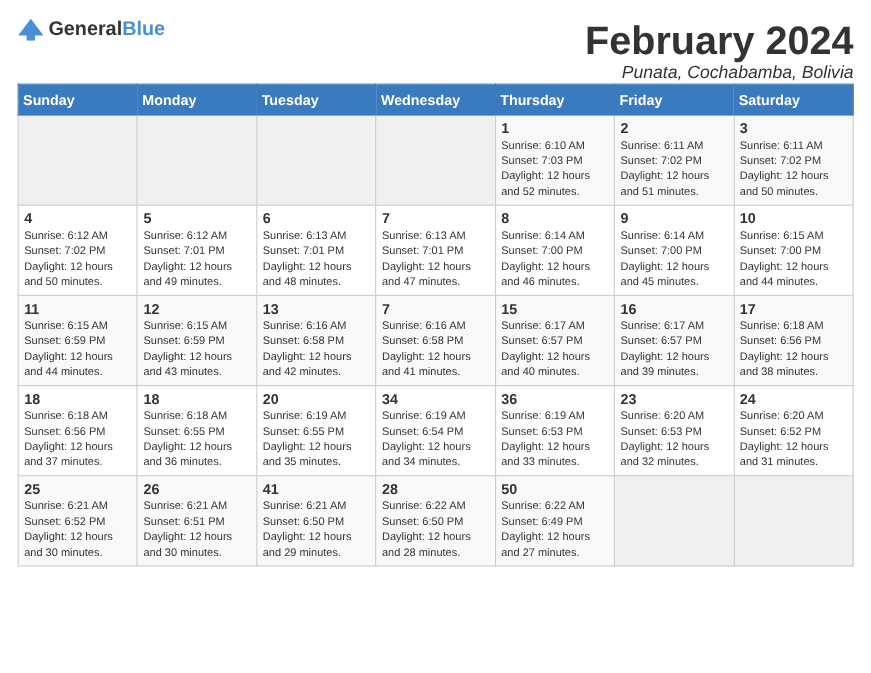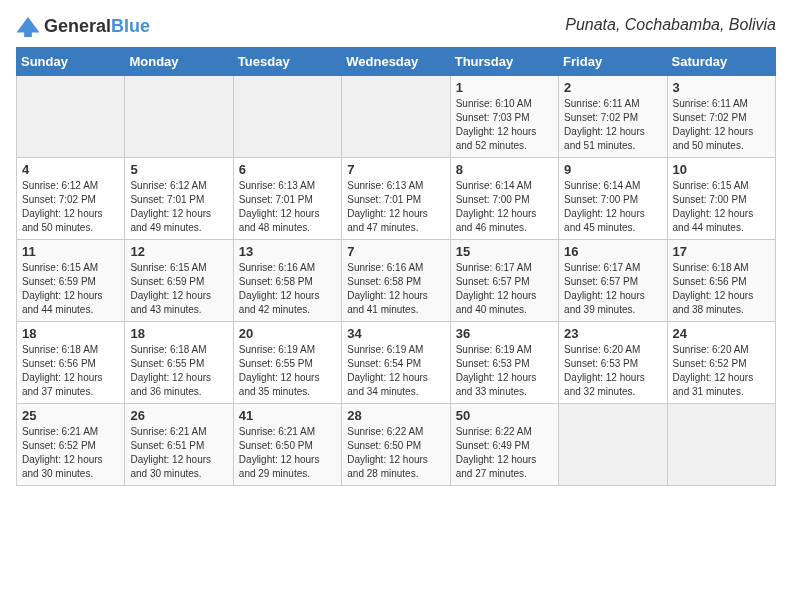--- a/index.html
+++ b/index.html
@@ -7,21 +7,20 @@
       font-family: Arial, sans-serif;
       background: #fff;
       width: 792px;
       min-height: 612px;
       padding: 16px;
     }
     .header-area {
       display: flex;
       justify-content: space-between;
       align-items: flex-start;
-      margin-bottom: 10px;
     }
     .logo {
       display: flex;
       align-items: center;
       gap: 4px;
     }
     .logo-text-general {
       font-size: 18px;
       font-weight: bold;
       color: #333;
@@ -97,20 +96,21 @@
 <div class="header-area">
   <div class="logo">
     <svg class="logo-icon" viewBox="0 0 30 26" xmlns="http://www.w3.org/2000/svg">
       <polygon points="15,0 30,20 20,20 20,26 10,26 10,20 0,20" fill="#4a90d9"></polygon>
     </svg>
     <div>
       <span class="logo-text-general">General</span><span class="logo-text-blue">Blue</span>
     </div>
   </div>
   <div class="title-area">
+    <div class="main-title">February 2024</div>
     <div class="subtitle">Punata, Cochabamba, Bolivia</div>
   </div>
 </div>
 
 <table>
   <thead>
     <tr>
     <th>Sunday</th>
         <th>Monday</th>
         <th>Tuesday</th>

